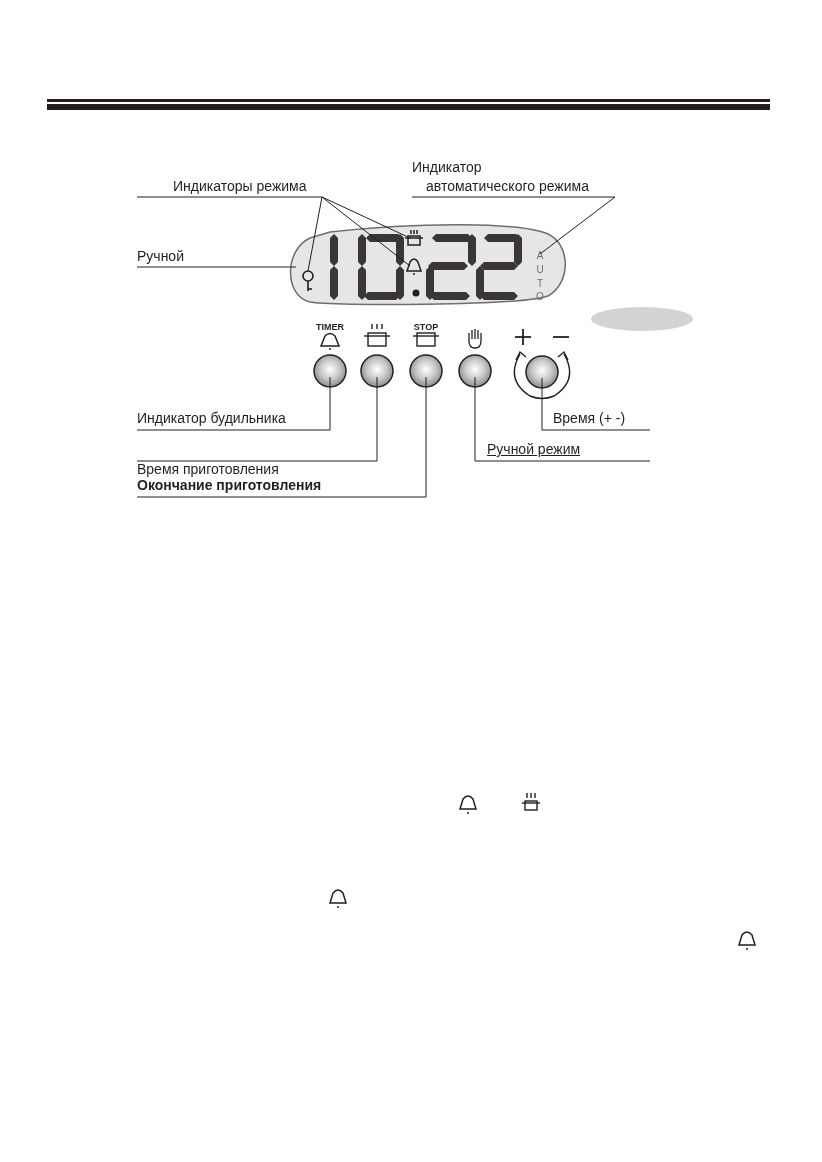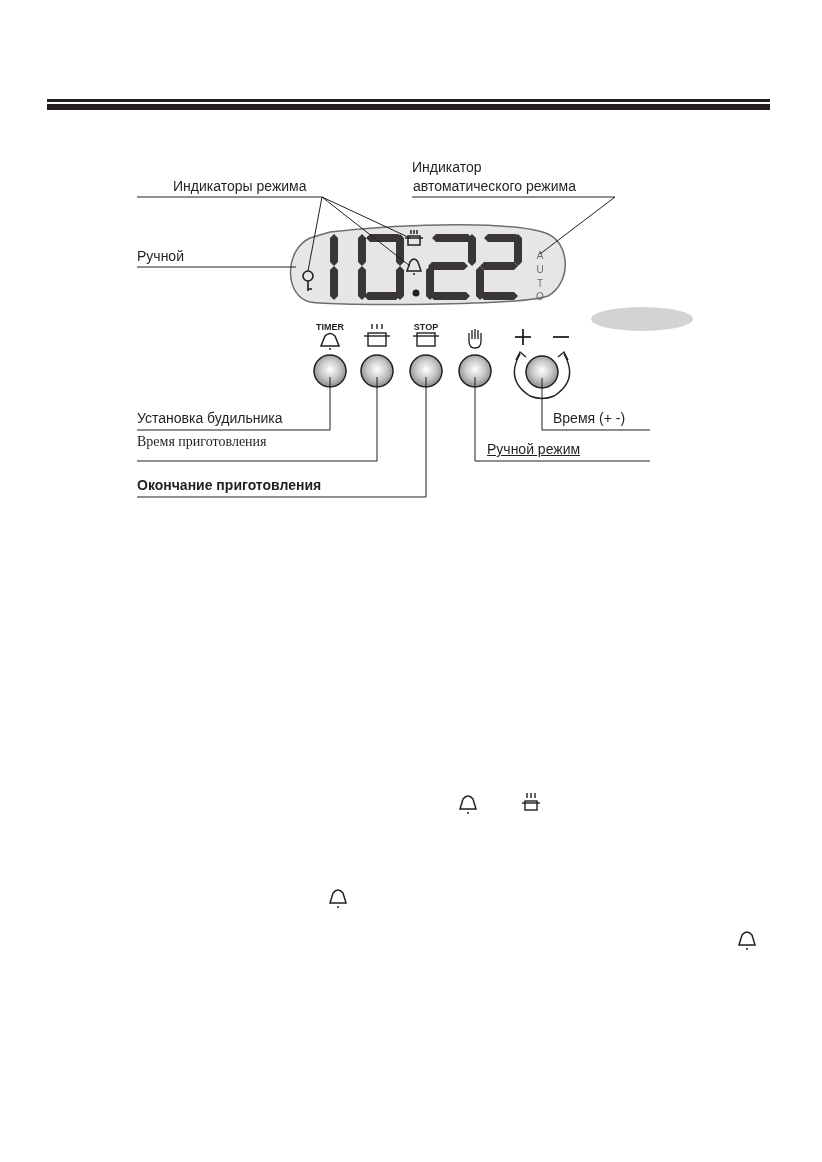--- a/index.html
+++ b/index.html
@@ -154,24 +154,24 @@
     <polyline points="330,377 330,430 137,430"></polyline>
     <polyline points="377,377 377,461 137,461"></polyline>
     <polyline points="426,377 426,497 137,497"></polyline>
     <polyline points="475,377 475,461 650,461"></polyline>
     <polyline points="542,378 542,430 650,430"></polyline>
   </g>
 </svg>
 
 <div class="lbl" style="left:137px; top:178px;margin-left:36px;">Индикаторы  режима</div>
 <div class="lbl" style="left:412px; top:159px;">Индикатор</div>
-<div class="lbl" style="left:413px; top:178px;">автоматического режима</div>
+<div class="lbl" style="left:426px; top:178px;">автоматического режима</div>
 <div class="lbl" style="left:137px; top:248px;">Ручной</div>
-<div class="lbl" style="left:137px; top:410px;">Установка будильника</div>
-<div class="lbl" style="left:137px; top:433px;font-family:Liberation Serif, serif;">Время приготовления</div>
+<div class="lbl" style="left:137px; top:410px;">Индикатор будильника</div>
+<div class="lbl" style="left:137px; top:461px;">Время приготовления</div>
 <div class="lbl" style="left:137px; top:477px;font-weight:bold;">Окончание приготовления</div>
 <div class="lbl" style="left:553px; top:410px;">Время (+ -)</div>
 <div class="lbl" style="left:487px; top:441px;text-decoration:underline;">Ручной режим</div>
 
 <svg class="inline-icon" style="left:458px; top:793px;" width="20" height="22">
   <g stroke="#231f20" stroke-width="1.5" fill="none">
     <path d="M 2 16 L 5 6 Q 10 0 15 6 L 18 16 Z"></path>
     <line x1="9" y1="20" x2="11" y2="20"></line>
   </g>
 </svg>

